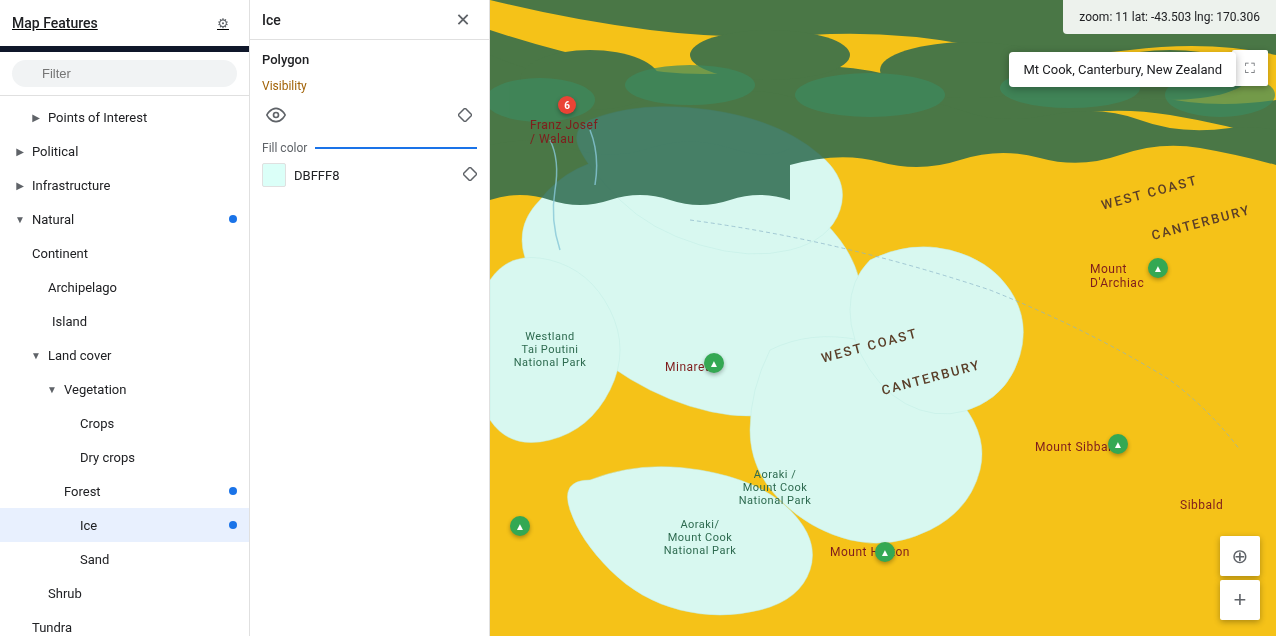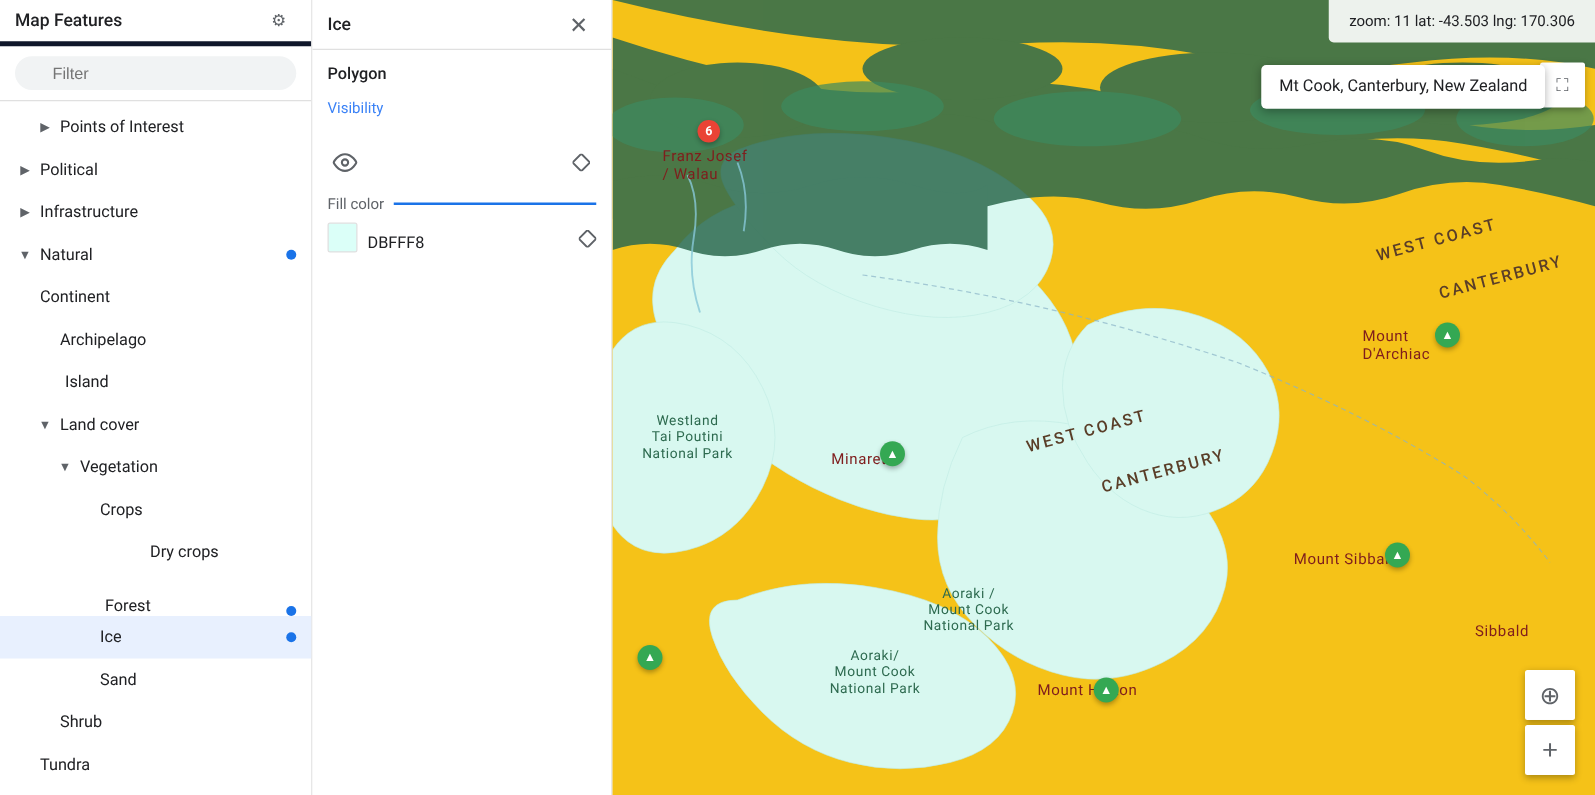--- a/index.html
+++ b/index.html
@@ -14,22 +14,23 @@
       border-right: 1px solid #e0e0e0;
       display: flex;
       flex-direction: column;
       overflow-y: auto;
     }
     .sidebar-header {
       display: flex;
       align-items: center;
       justify-content: space-between;
       padding: 10px 12px;
-      border-bottom: 4px solid #0f172a;
-      height: 37px;
+      border-bottom: 6px solid #0f172a;
+      height: 52px;
+      text-decoration: underline;
     }
     .sidebar-title {
       font-size: 14px;
       font-weight: 500;
       color: #202124;
     }
     .gear-btn {
       background: none;
       border: none;
       cursor: pointer;
@@ -150,22 +151,22 @@
       padding: 12px;
     }
     .detail-type {
       font-size: 13px;
       font-weight: 500;
       color: #202124;
       margin-bottom: 12px;
     }
     .detail-section-label {
       font-size: 12px;
-      color: #3b82f6;
-      margin-bottom: 23px;
+      color: #a16207;
+      margin-bottom: 8px;
     }
     .detail-row {
       display: flex;
       align-items: center;
       margin-bottom: 12px;
     }
     .detail-row .visibility-icon {
       width: 28px;
       height: 28px;
       display: flex;
@@ -196,21 +197,21 @@
       justify-content: space-between;
     }
     .fill-label-line {
       flex: 1;
       height: 2px;
       background: #1a73e8;
       margin-left: 8px;
     }
     .color-row {
       display: flex;
-      align-items: flex-end;
+      align-items: center;
       gap: 8px;
     }
     .color-swatch {
       width: 24px;
       height: 24px;
       border-radius: 2px;
       border: 1px solid #e0e0e0;
       flex-shrink: 0;
     }
     .color-hex {
@@ -395,25 +396,25 @@
         <span class="label">Land cover</span>
       </div>
       <div class="tree-item" style="padding-left: 44px;">
         <span class="chevron" style="font-size: 10px; color: rgb(95, 99, 104);">▼</span>
         <span class="label">Vegetation</span>
       </div>
       <div class="tree-item" style="padding-left: 60px;">
         <span class="chevron" style="font-size: 10px; color: rgb(95, 99, 104);"></span>
         <span class="label">Crops</span>
       </div>
-      <div class="tree-item" style="padding-left: 60px; margin-left: 40px;">
+      <div class="tree-item" style="padding-left: 60px;">
         <span class="chevron" style="font-size: 10px; color: rgb(95, 99, 104);"></span>
         <span class="label">Dry crops</span>
       </div>
-      <div class="tree-item" style="padding-left: 64px; align-items: flex-end;">
+      <div class="tree-item" style="padding-left: 44px;">
         <span class="chevron" style="font-size: 10px; color: rgb(95, 99, 104);"></span>
         <span class="label">Forest</span>
         <span class="dot"></span>
       </div>
       <div class="tree-item selected" style="padding-left: 60px;">
         <span class="chevron" style="font-size: 10px; color: rgb(95, 99, 104);"></span>
         <span class="label">Ice</span>
         <span class="dot"></span>
       </div>
       <div class="tree-item" style="padding-left: 60px;">

